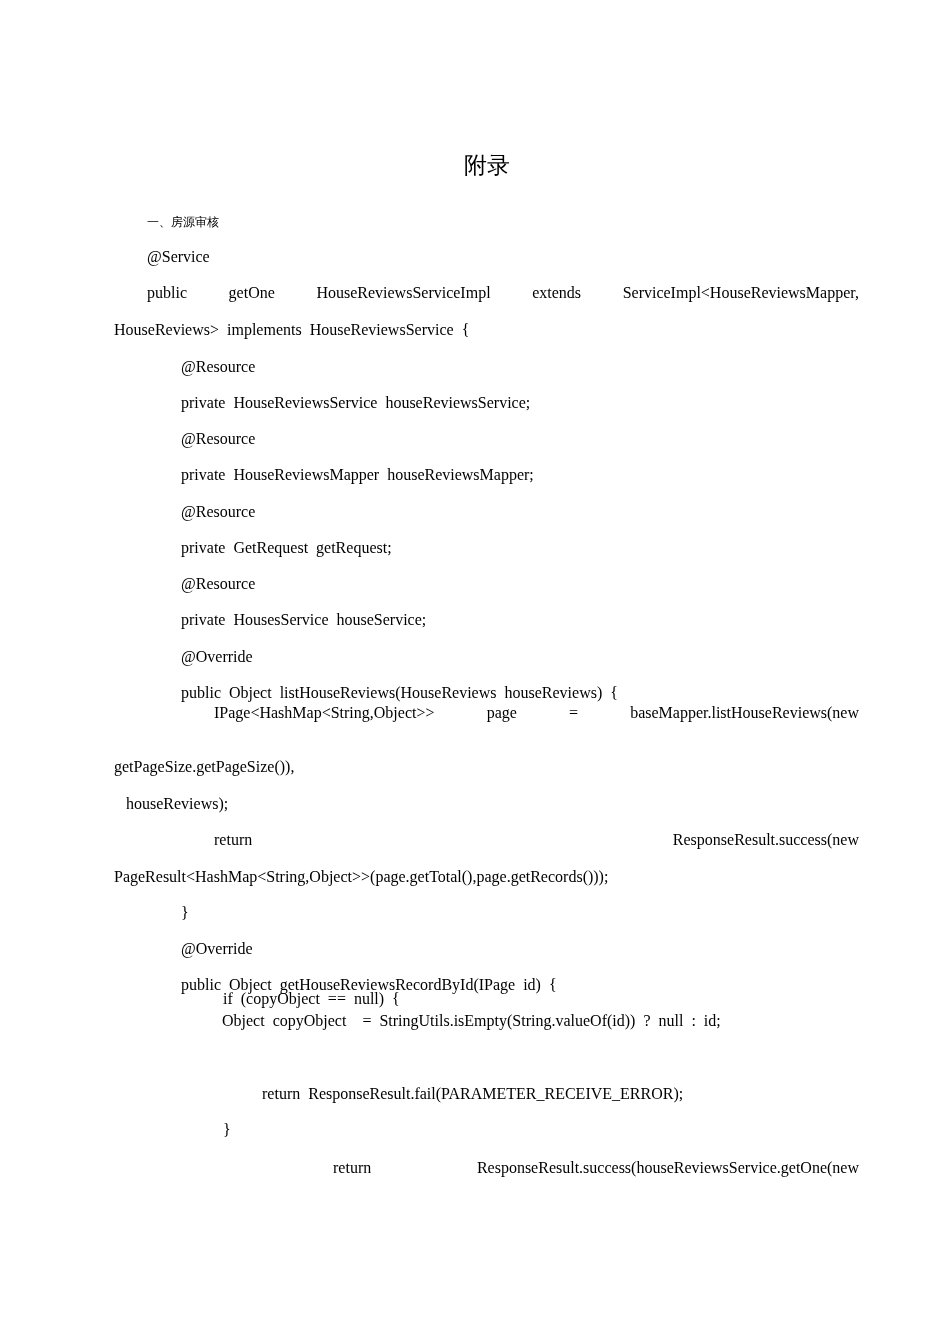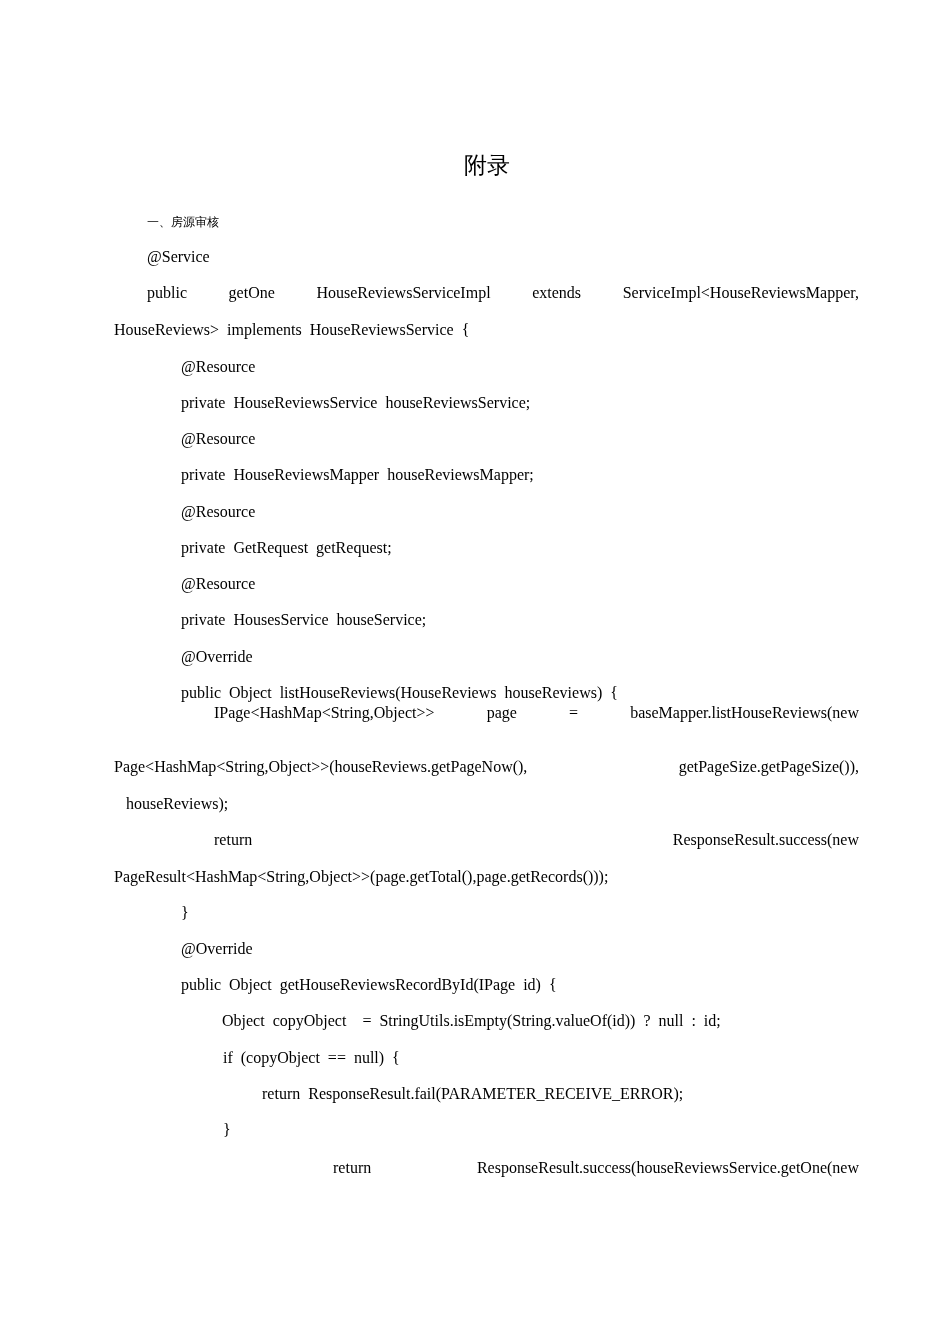--- a/index.html
+++ b/index.html
@@ -41,36 +41,35 @@
 <div class="line" style="left:181px; top:682px;">public  Object  listHouseReviews(HouseReviews  houseReviews)  {</div>
 
 <div class="line just" style="left:214px; width:645px; top:702px;">
   <span>IPage&lt;HashMap&lt;String,Object&gt;&gt;</span>
   <span>page</span>
   <span>=</span>
   <span>baseMapper.listHouseReviews(new</span>
 </div>
 
 <div class="line just" style="left:114px; width:745px; top:756px;">
-  <span>Page&lt;HashMap&lt;String,Object&gt;&gt;(houseReviews.getPageNow(),</span>
   <span>getPageSize.getPageSize()),</span>
 </div>
 
 <div class="line" style="left:114px; top:793px;margin-left:12px;">houseReviews);</div>
 
 <div class="line just" style="left:214px; width:645px; top:829px;">
   <span>return</span>
   <span>ResponseResult.success(new</span>
 </div>
 
 <div class="line" style="left:114px; top:866px;">PageResult&lt;HashMap&lt;String,Object&gt;&gt;(page.getTotal(),page.getRecords()));</div>
 <div class="line" style="left:181px; top:902px;">}</div>
 <div class="line" style="left:181px; top:938px;">@Override</div>
 <div class="line" style="left:181px; top:974px;">public  Object  getHouseReviewsRecordById(IPage  id)  {</div>
 <div class="line" style="left:214px; top:1010px;margin-left:8px;">Object  copyObject    =  StringUtils.isEmpty(String.valueOf(id))  ?  null  :  id;</div>
-<div class="line" style="left:223px; top:1047px;">if  (copyObject  ==  null)  {</div>
+<div class="line" style="left:223px; top:988px;">if  (copyObject  ==  null)  {</div>
 <div class="line" style="left:262px; top:1083px;text-align:right;">return  ResponseResult.fail(PARAMETER_RECEIVE_ERROR);</div>
 <div class="line" style="left:223px; top:1119px;">}</div>
 
 <div class="line just" style="left:333px; width:526px; top:1157px;">
   <span>return</span>
   <span style="margin-left:34px;">ResponseResult.success(houseReviewsService.getOne(new</span>
 </div>
 
 </body></html>

